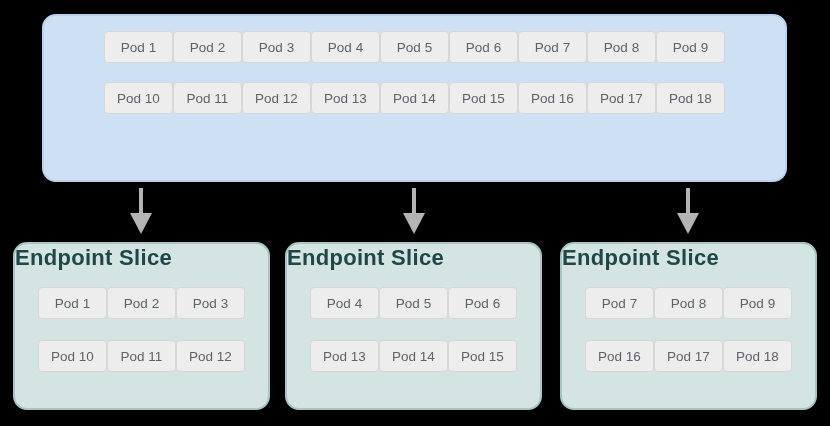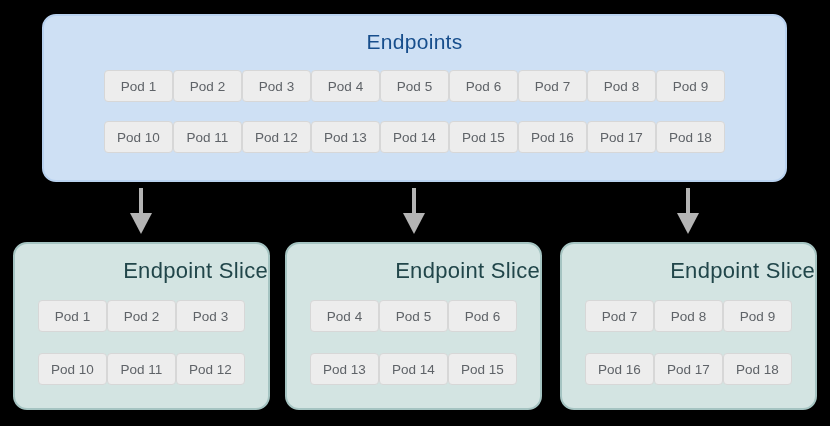--- a/index.html
+++ b/index.html
@@ -71,36 +71,34 @@
     width: 257px; height: 168px;
     box-sizing: border-box;
     background: #d3e4e2;
     border: 2px solid #a5c4c2;
     border-radius: 14px;
   }
   .slice-box.s1 { left: 13px; }
   .slice-box.s2 { left: 285px; }
   .slice-box.s3 { left: 560px; }
   .slice-title {
-    margin-top: 13px;
-    text-align: right;
+    text-align: left;
     font-size: 22px;
     line-height: 28px;
-    font-weight: 400;
+    font-weight: 700;
     color: #21464a;
     letter-spacing: 0.3px;
   }
   .slice-box .pod-row.row-1 { margin-top: 15px; }
   .slice-box .pod-row.row-2 { margin-top: 21px; }
 </style>
 </head>
 <body>
 
 <div class="endpoints-box">
-  <div class="endpoints-title">Endpoints</div>
   <div class="pod-row row-1">
       <div class="pod">Pod 1</div>
       <div class="pod">Pod 2</div>
       <div class="pod">Pod 3</div>
       <div class="pod">Pod 4</div>
       <div class="pod">Pod 5</div>
       <div class="pod">Pod 6</div>
       <div class="pod">Pod 7</div>
       <div class="pod">Pod 8</div>
       <div class="pod">Pod 9</div>

